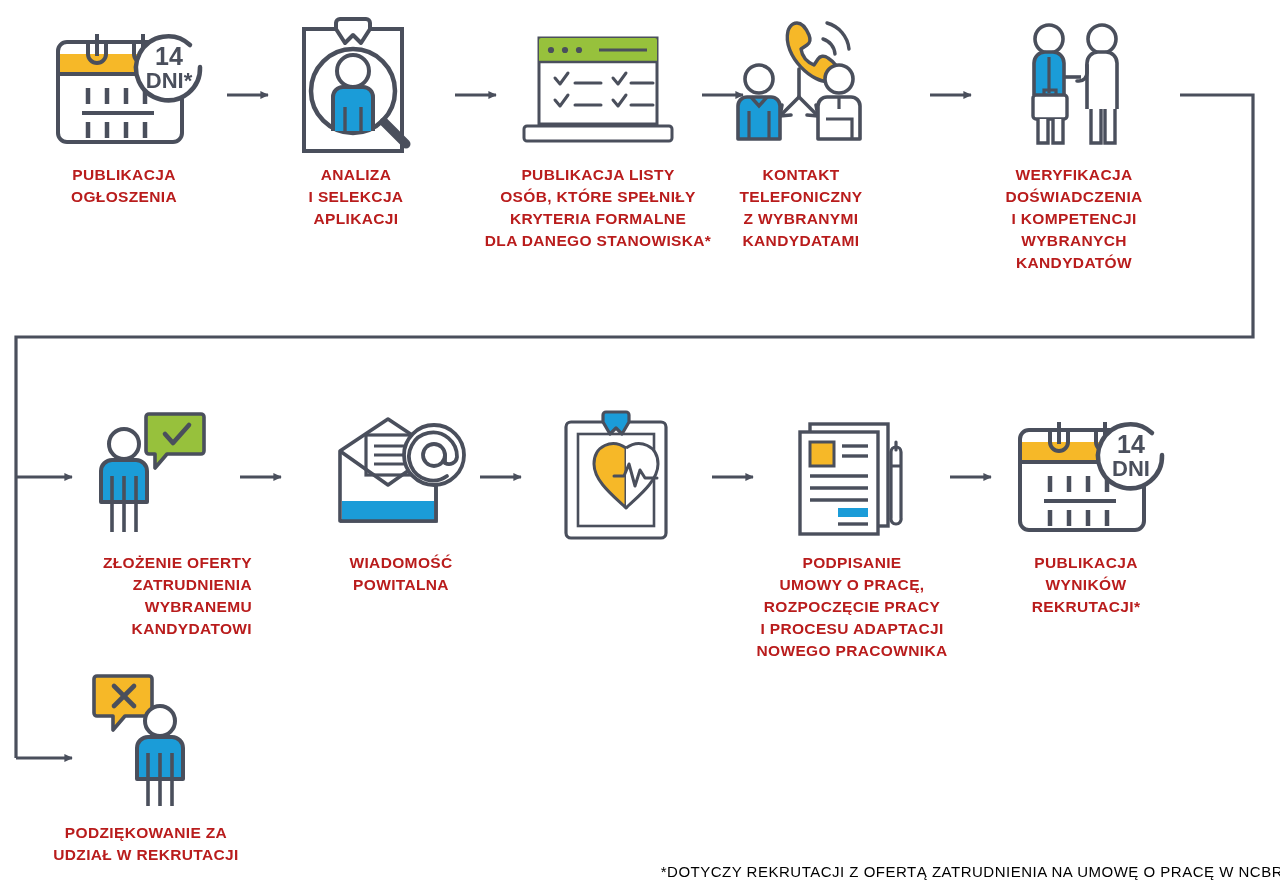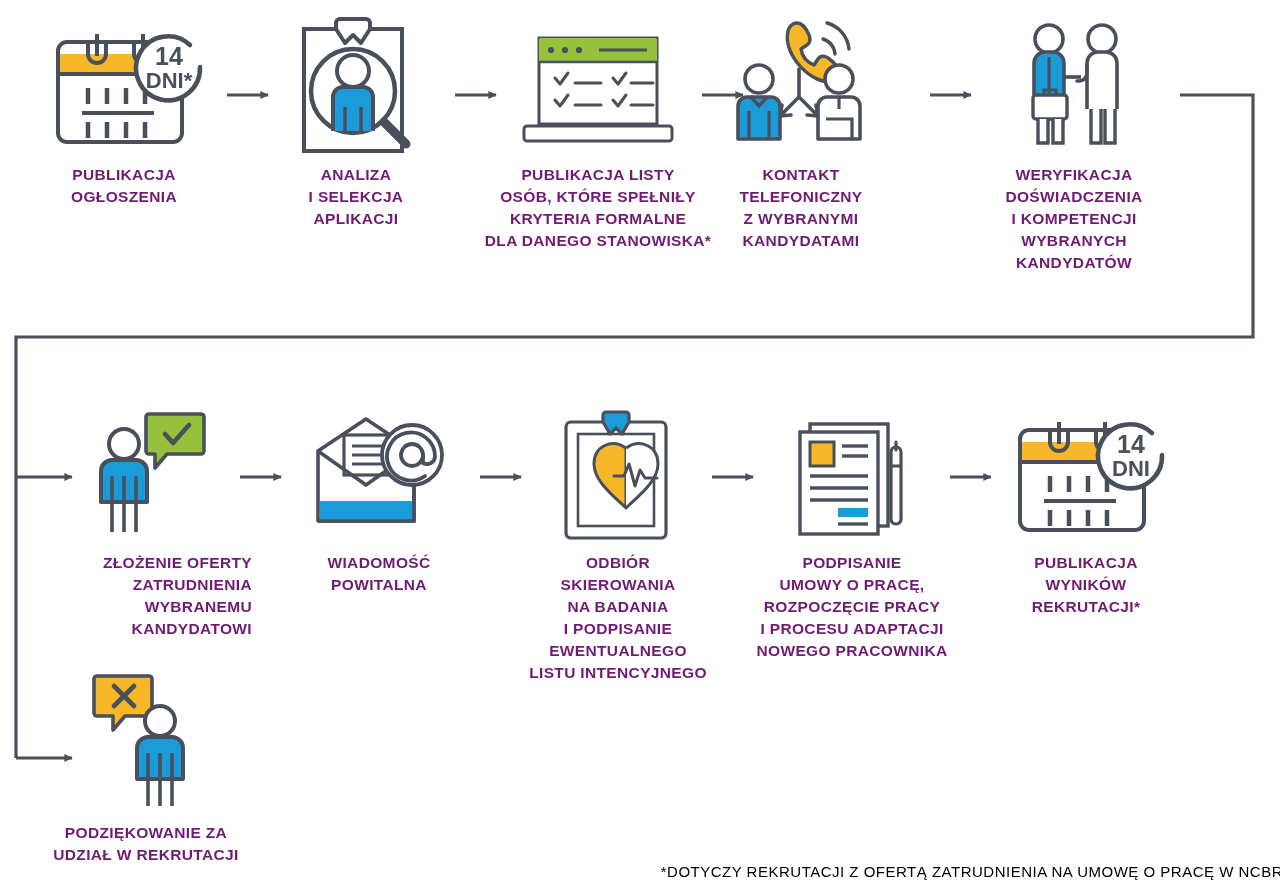--- a/index.html
+++ b/index.html
@@ -31,21 +31,21 @@
     display: flex;
     align-items: center;
     justify-content: center;
   }
   .step .caption {
     font-family: "Liberation Sans", sans-serif;
     font-weight: bold;
     font-size: 15.5px;
     line-height: 22px;
     letter-spacing: 0.35px;
-    color: #701a75;
+    color: #b91c1c;
     text-transform: uppercase;
     white-space: pre-line;
     margin-top: 4px;
   }
   .footnote {
     position: absolute;
     font-family: "Liberation Sans", sans-serif;
     font-size: 15px;
     letter-spacing: 0.5px;
     color: #000000;
@@ -257,21 +257,21 @@
           <line x1="55" y1="68" x2="55" y2="124"></line>
         </g>
       </svg>
     </div>
     <div class="caption">ZŁOŻENIE OFERTY
 ZATRUDNIENIA
 WYBRANEMU
 KANDYDATOWI</div>
   </div>
 
-  <div class="step" style="left:276px; top:398px; width:206px;">
+  <div class="step" style="left:298px; top:398px; width:206px;">
     <div class="icon-wrap">
       <svg width="150" height="120" viewBox="0 0 150 120">
 
         <path d="M14,38 L62,6 L110,38 V108 H14 Z" fill="#fff" stroke="#4A4F5C" stroke-width="3.6" stroke-linejoin="round"></path>
 
         <rect x="40" y="22" width="62" height="40" fill="#fff" stroke="#4A4F5C" stroke-width="3.2"></rect>
         <g stroke="#4A4F5C" stroke-width="3">
           <line x1="48" y1="33" x2="94" y2="33"></line>
           <line x1="48" y1="42" x2="94" y2="42"></line>
           <line x1="48" y1="51" x2="80" y2="51"></line>
@@ -298,26 +298,20 @@
         <rect x="24" y="28" width="76" height="92" fill="none" stroke="#4A4F5C" stroke-width="2.6"></rect>
         <path d="M49,16 v-7 a3,3 0 0 1 3,-3 h20 a3,3 0 0 1 3,3 v7 l-7,12 -6,-6 -6,6 Z" fill="#1B9CD8" stroke="#4A4F5C" stroke-width="3.2" stroke-linejoin="round"></path>
 
         <path d="M72,42 c-14,-10 -32,-2 -32,16 c0,18 22,34 32,44 v-60 Z" fill="#F6B828" stroke="#4A4F5C" stroke-width="3" stroke-linejoin="round"></path>
 
         <path d="M72,42 c14,-10 32,-2 32,16 c0,18 -22,34 -32,44" fill="#fff" stroke="#4A4F5C" stroke-width="3" stroke-linejoin="round"></path>
 
         <path d="M60,70 h10 l5,-12 6,22 5,-16 5,8 h12" fill="none" stroke="#4A4F5C" stroke-width="3" stroke-linecap="round" stroke-linejoin="round"></path>
       </svg>
     </div>
-    <div class="caption">ODBIÓR
-SKIEROWANIA
-NA BADANIA
-I PODPISANIE
-EWENTUALNEGO
-LISTU INTENCYJNEGO</div>
   </div>
 
   <div class="step" style="left:744px; top:398px; width:216px;">
     <div class="icon-wrap">
       <svg width="128" height="130" viewBox="0 0 128 130">
 
         <rect x="22" y="16" width="78" height="102" fill="#fff" stroke="#4A4F5C" stroke-width="3.4"></rect>
 
         <rect x="12" y="24" width="78" height="102" fill="#fff" stroke="#4A4F5C" stroke-width="3.4"></rect>
         <rect x="22" y="34" width="24" height="24" fill="#F6B828" stroke="#4A4F5C" stroke-width="3"></rect>

